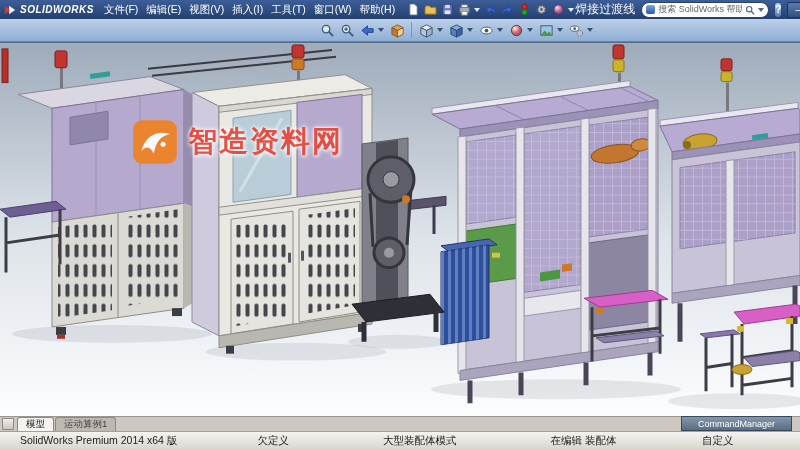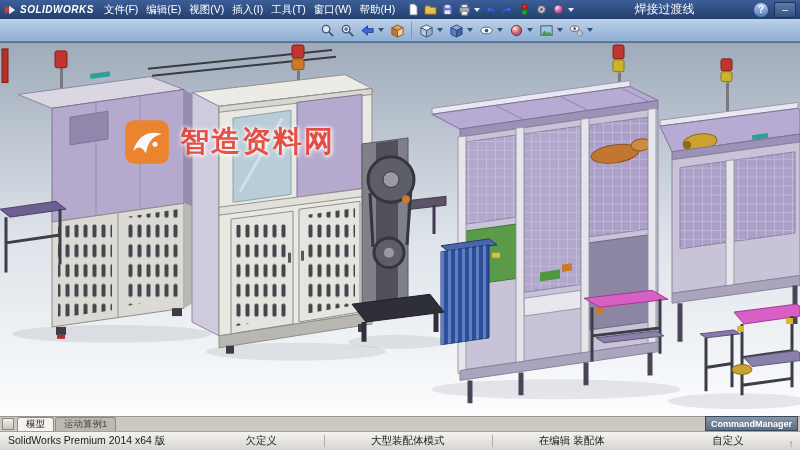--- a/index.html
+++ b/index.html
@@ -35,44 +35,44 @@
   .viewbar{height:22px;flex:0 0 22px;background:linear-gradient(#bdd0e8,#8fafd4);
     border-bottom:1px solid #63809f;display:flex;align-items:center;padding-left:318px;gap:2px;}
   .vi{width:18px;height:18px;display:flex;align-items:center;justify-content:center;border-radius:2px;}
   .vi svg{width:15px;height:15px;}
   .vsep{width:1px;height:16px;background:#7a96b8;margin:0 3px;}
   .vdd{width:0;height:0;border-left:3px solid transparent;border-right:3px solid transparent;border-top:4px solid #35536e;margin-right:2px;}
 
   
   .viewport{flex:1;position:relative;overflow:hidden;border-top:1px solid #56708e;}
   .scene{position:absolute;inset:0;width:100%;height:100%;display:block;}
-  .watermark{position:absolute;left:124px;top:76px;display:flex;align-items:center;gap:10px;opacity:.93;pointer-events:none;}
+  .watermark{position:absolute;left:132px;top:76px;display:flex;align-items:center;gap:10px;opacity:.93;pointer-events:none;}
   .wm-logo{width:46px;height:46px;}
   .wm-text{font-size:29px;font-weight:bold;color:#e8473a;letter-spacing:2px;
     text-shadow:0 0 2px #fff,0 0 5px #fff,1px 1px 4px #fff;}
 
   
   .tabbar{height:14px;flex:0 0 14px;background:#cdc9c1;display:flex;align-items:flex-end;padding-left:2px;
     border-top:1px solid #9a968e;font-size:9.5px;}
   .tab-splitter{width:10px;height:10px;background:linear-gradient(#efeee9,#c9c5bc);border:1px solid #8e8a82;margin:0 3px 1px 0;}
   .dtab{padding:0 8px;height:13px;display:flex;align-items:flex-end;border:1px solid #8e8a82;border-bottom:none;
     border-radius:3px 3px 0 0;background:#bdb9b1;color:#444;margin-right:1px;}
   .dtab.active{background:#f4f3ef;color:#111;}
 
   
   .statusbar{height:18px;flex:0 0 18px;background:linear-gradient(#f4f3f0,#d8d5ce);border-top:1px solid #a39f97;
-    display:flex;align-items:center;font-size:10.5px;color:#222;padding:0 8px;white-space:nowrap;gap:40px;}
+    display:flex;align-items:center;font-size:10.5px;color:#222;padding:0 20px;white-space:nowrap;gap:40px;}
   .st-spacer{flex:1;}
   .st-gap{width:140px;}
   .st-sep{width:1px;height:12px;background:#b0ada6;margin:0 7px;}
   .st-grip{width:12px;height:12px;margin-left:6px;
     background:
       linear-gradient(135deg,transparent 50%,#9a968e 50%,#9a968e 58%,transparent 58%,transparent 70%,#9a968e 70%,#9a968e 78%,transparent 78%,transparent 90%,#9a968e 90%);}
-  .cm-float{position:absolute;right:2px;bottom:19px;height:13px;padding:0 5px;display:flex;align-items:center;
-    background:linear-gradient(#8496ab,#5a6d83);border:1px solid #39485a;color:#fff;font-size:9px;z-index:5;font-weight:bold;}
+  .cm-float{position:absolute;right:8px;bottom:19px;height:13px;padding:0 16px;display:flex;align-items:center;
+    background:linear-gradient(#8496ab,#5a6d83);border:1px solid #39485a;color:#fff;font-size:9px;z-index:5;}
 </style>
 </head>
 <body>
 
 <div class="app">
 
   <div class="titlebar">
     <span class="swmark">
       <svg viewBox="0 0 14 14">
           <path d="M1 2 L8 7 L1 12 Z" fill="#d8372a"></path>
@@ -148,20 +148,29 @@
             <circle cx="7" cy="7" r="5" fill="url(#sg1)" stroke="#444"></circle>
           </svg>
         </span>
       <span class="dd"></span>
     </span>
 
     <span class="spacer"></span>
     <span class="doc-title">焊接过渡线</span>
     <span class="spacer"></span>
 
+    <div class="searchbox">
+      <span class="sb-flag"></span>
+      <span class="sb-text">搜索 SolidWorks 帮助</span>
+      <svg class="sb-mag" viewBox="0 0 12 12">
+          <circle cx="5" cy="5" r="3.2" fill="none" stroke="#4a6a9a" stroke-width="1.4"></circle>
+          <path d="M7.5 7.5 L11 11" stroke="#4a6a9a" stroke-width="1.6"></path>
+        </svg>
+      <span class="sb-dd"></span>
+    </div>
     <span class="helpbtn">
         <span>?</span>
       </span>
     <span class="wincontrols">
       <span class="wc">–</span>
 
     </span>
   </div>
 
   <div class="viewbar">

